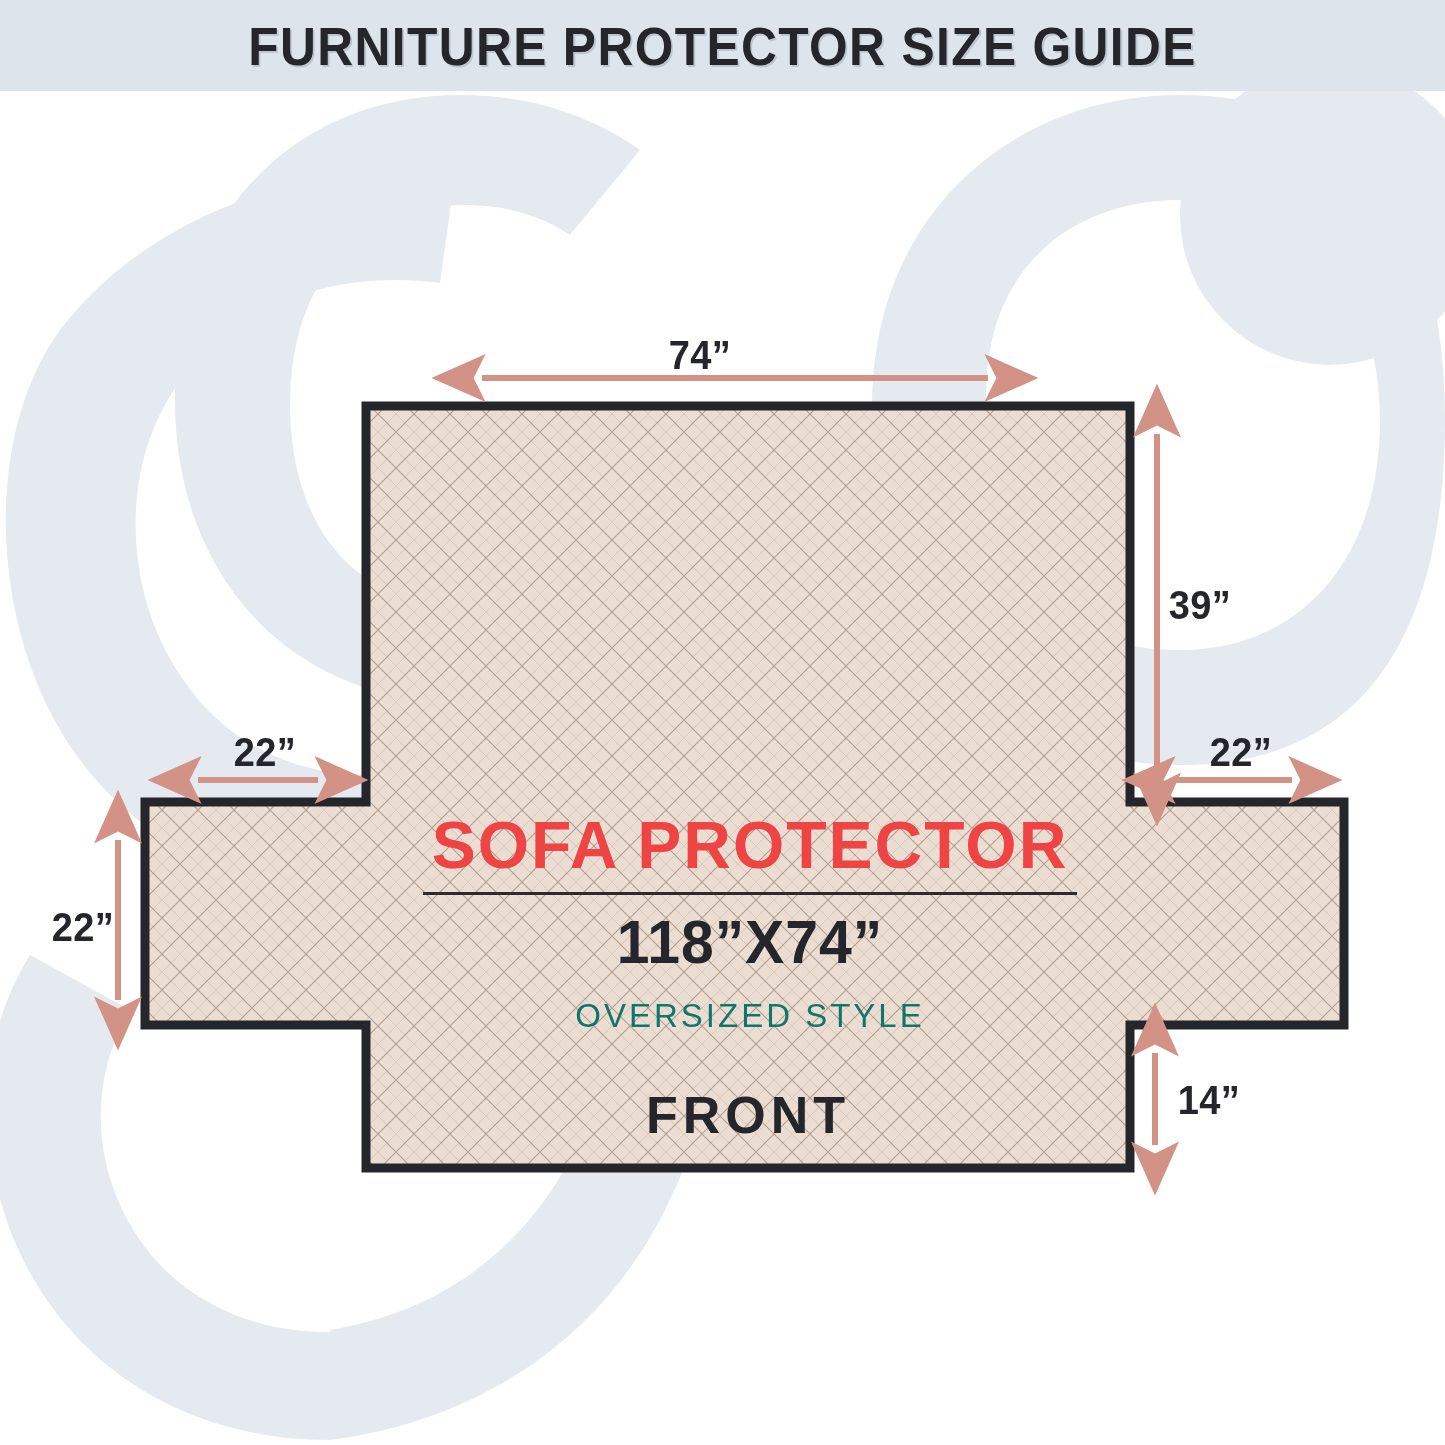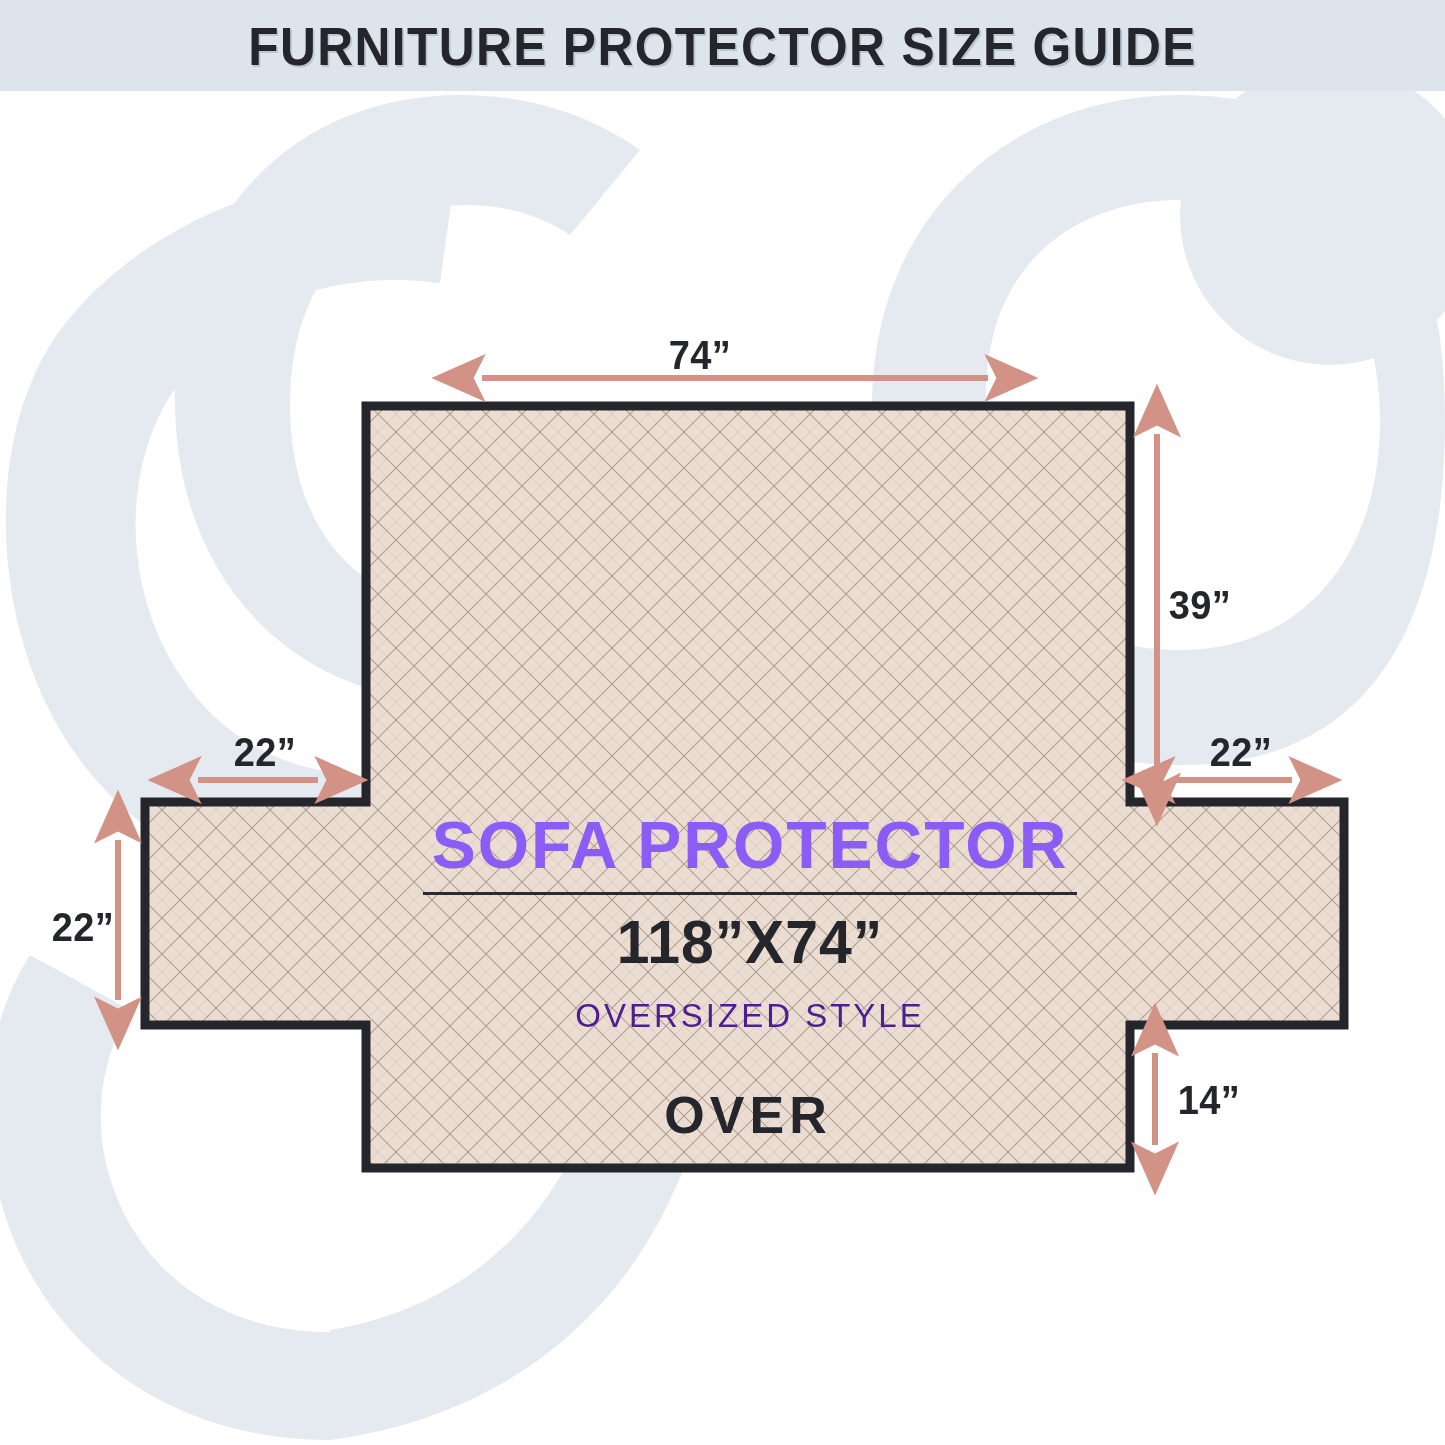--- a/index.html
+++ b/index.html
@@ -73,21 +73,21 @@
     letter-spacing: 2.6px;
     color: #2b2d32;
   }
   #label-main {
     left: 300px; top: 812px; width: 900px;
   }
   #label-title {
     font-size: 66px;
     font-weight: bold;
     letter-spacing: 2px;
-    color: #8b5cf6;
+    color: #ef4444;
     line-height: 1.0;
   }
   #label-rule {
     width: 654px;
     height: 3px;
     background: #2a2c31;
     margin: 14px auto 16px auto;
   }
   #label-dims {
     font-family: "Liberation Sans Narrow", "Liberation Sans", sans-serif;
@@ -96,21 +96,21 @@
     letter-spacing: 1px;
     color: #24262b;
     transform: scaleX(0.95);
     line-height: 1.0;
   }
   #label-style {
     margin-top: 24px;
     font-size: 33px;
     font-weight: 300;
     letter-spacing: 3px;
-    color: #4c1d95;
+    color: #0f766e;
   }
   #label-front {
     left: 366px; top: 1085px; width: 764px;
     font-size: 52px;
     font-weight: bold;
     letter-spacing: 5px;
   }
 
   
   .dim-label {
@@ -244,21 +244,21 @@
   </svg>
 
 
   <div class="shape-text" id="label-main">
     <div id="label-title">SOFA PROTECTOR</div>
     <div id="label-rule"></div>
     <div id="label-dims">118”X74”</div>
     <div id="label-style">OVERSIZED STYLE</div>
   </div>
 
-  <div class="shape-text" id="label-front">OVER</div>
+  <div class="shape-text" id="label-front">FRONT</div>
 
   <div class="dim-label" id="dim-74">74”</div>
   <div class="dim-label" id="dim-39">39”</div>
   <div class="dim-label" id="dim-22-r">22”</div>
   <div class="dim-label" id="dim-22-t">22”</div>
   <div class="dim-label" id="dim-22-l">22”</div>
   <div class="dim-label" id="dim-14">14”</div>
 
 </div>
 

